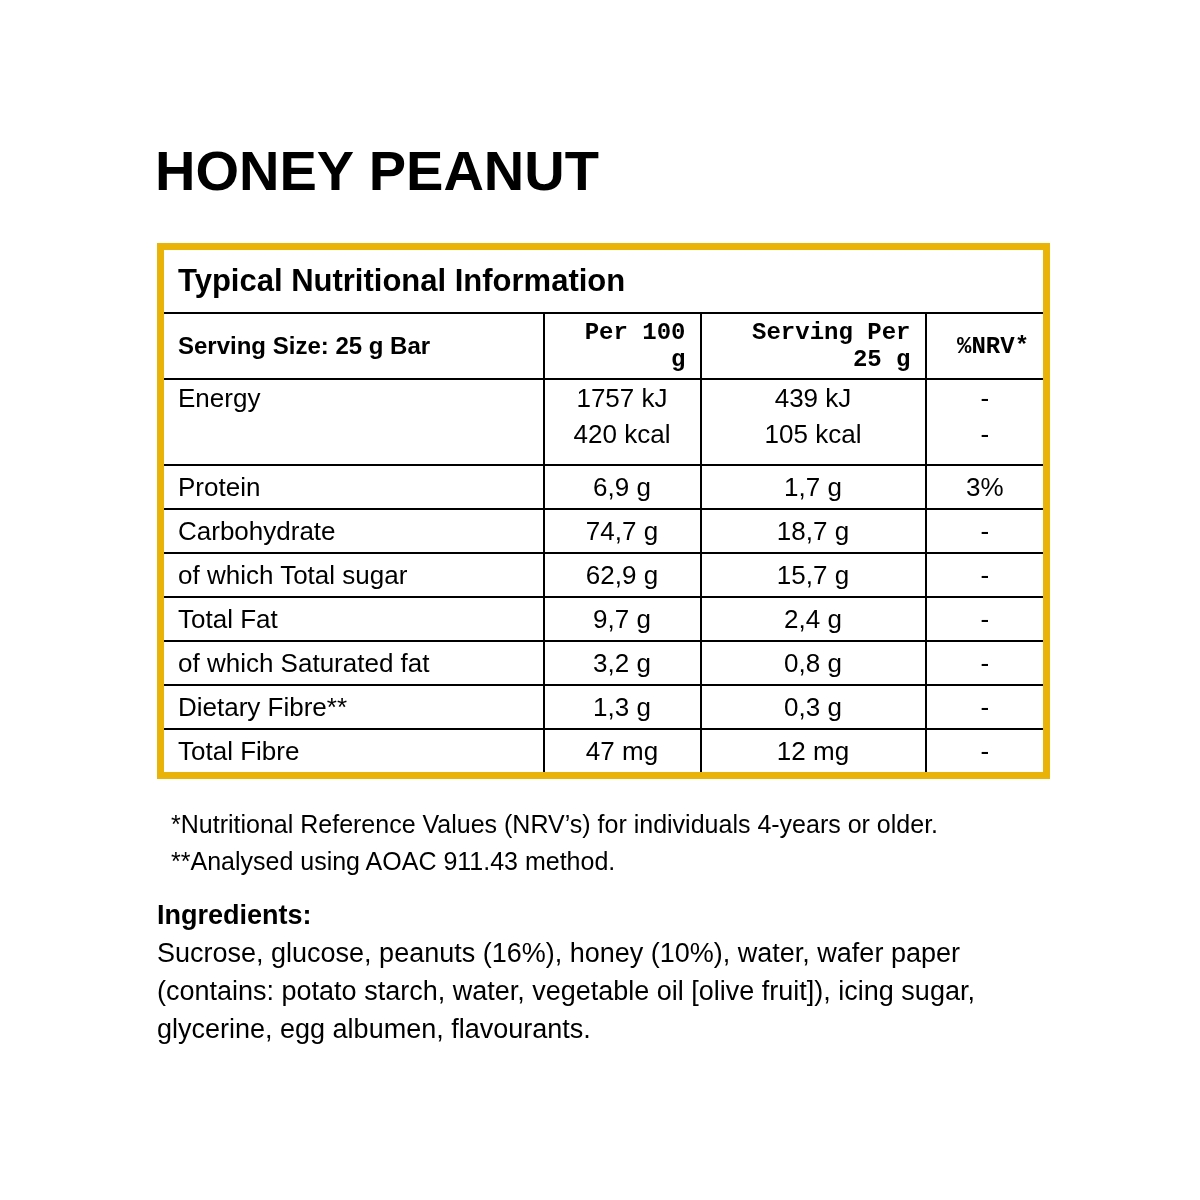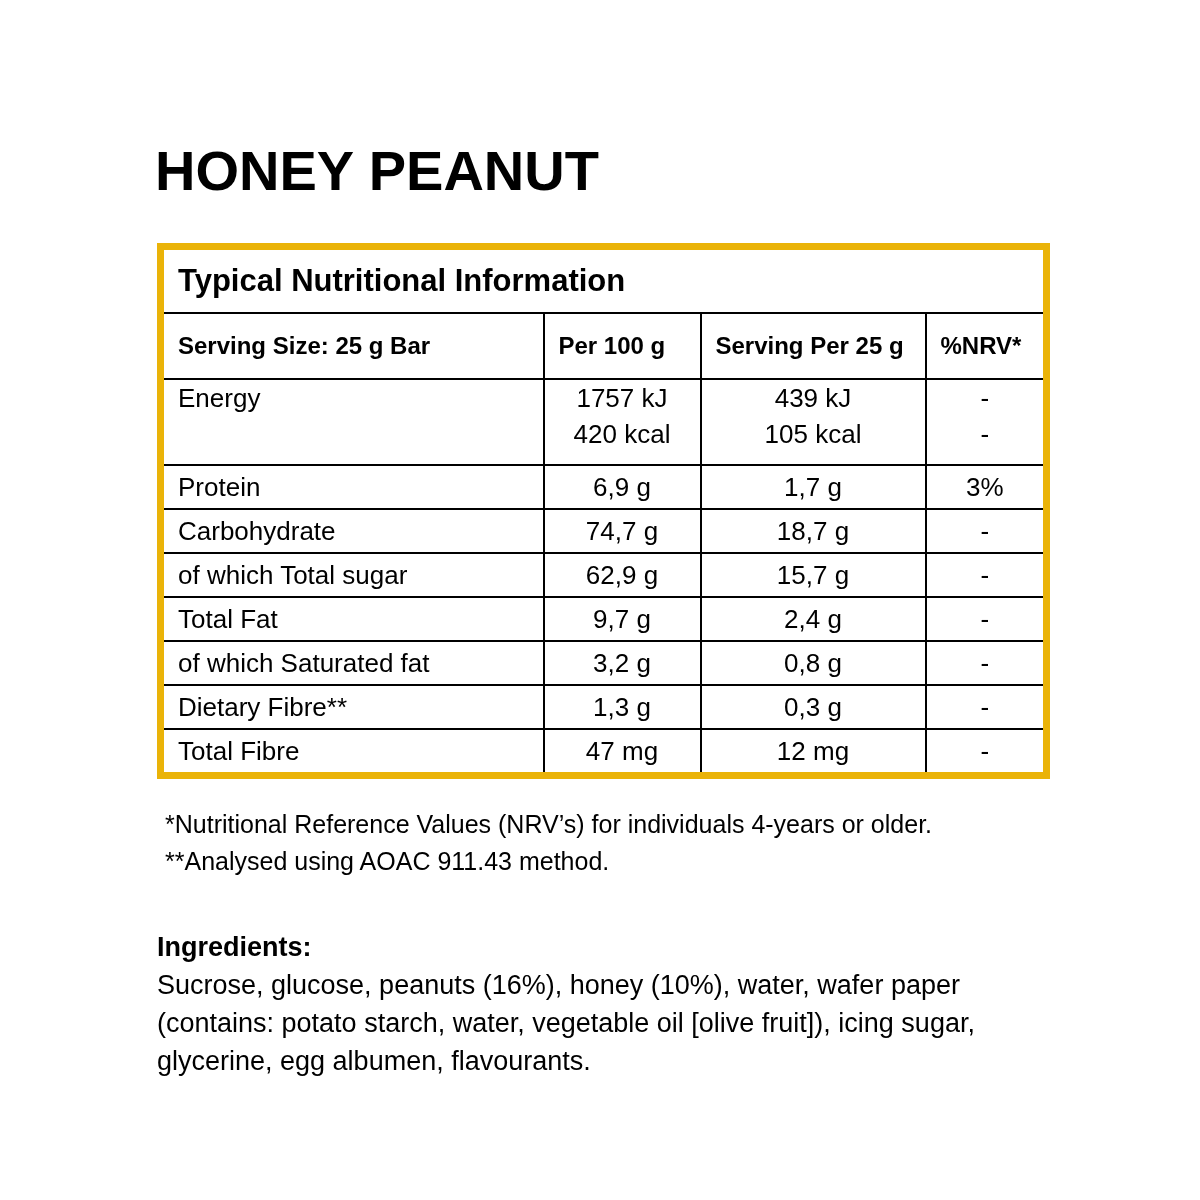--- a/index.html
+++ b/index.html
@@ -47,47 +47,46 @@
     font-weight: bold;
     text-align: left;
   }
   tr.header-row th {
     height: 64px;
     font-size: 24px;
     font-weight: bold;
     text-align: left;
     margin-top: 36px;
   }
-  tr.header-row th.c { text-align: left; }
+  tr.header-row th.c { text-align: right; font-family: Liberation Mono, monospace; }
   tr.data-row td { height: 42px; }
   tr.data-row td.label { text-align: left; }
   tr.data-row td.num { text-align: center; white-space: pre-line; }
   tr.energy-row td {
     height: 84px;
     vertical-align: top;
     padding-top: 0;
     line-height: 36px;
   }
 
   .footnotes {
     position: absolute;
-    left: 165px;
+    left: 171px;
     top: 806px;
     font-size: 25px;
     line-height: 37px;
   }
 
   .ingredients {
     position: absolute;
     left: 157px;
     top: 896px;
     width: 905px;
     font-size: 27px;
     line-height: 38px;
-    margin-top: 32px;
   }
   .ingredients .heading { font-weight: bold; }
 </style>
 </head>
 <body>
 
 <div class="page">
 
   <h1 class="product-title">HONEY PEANUT</h1>
 

